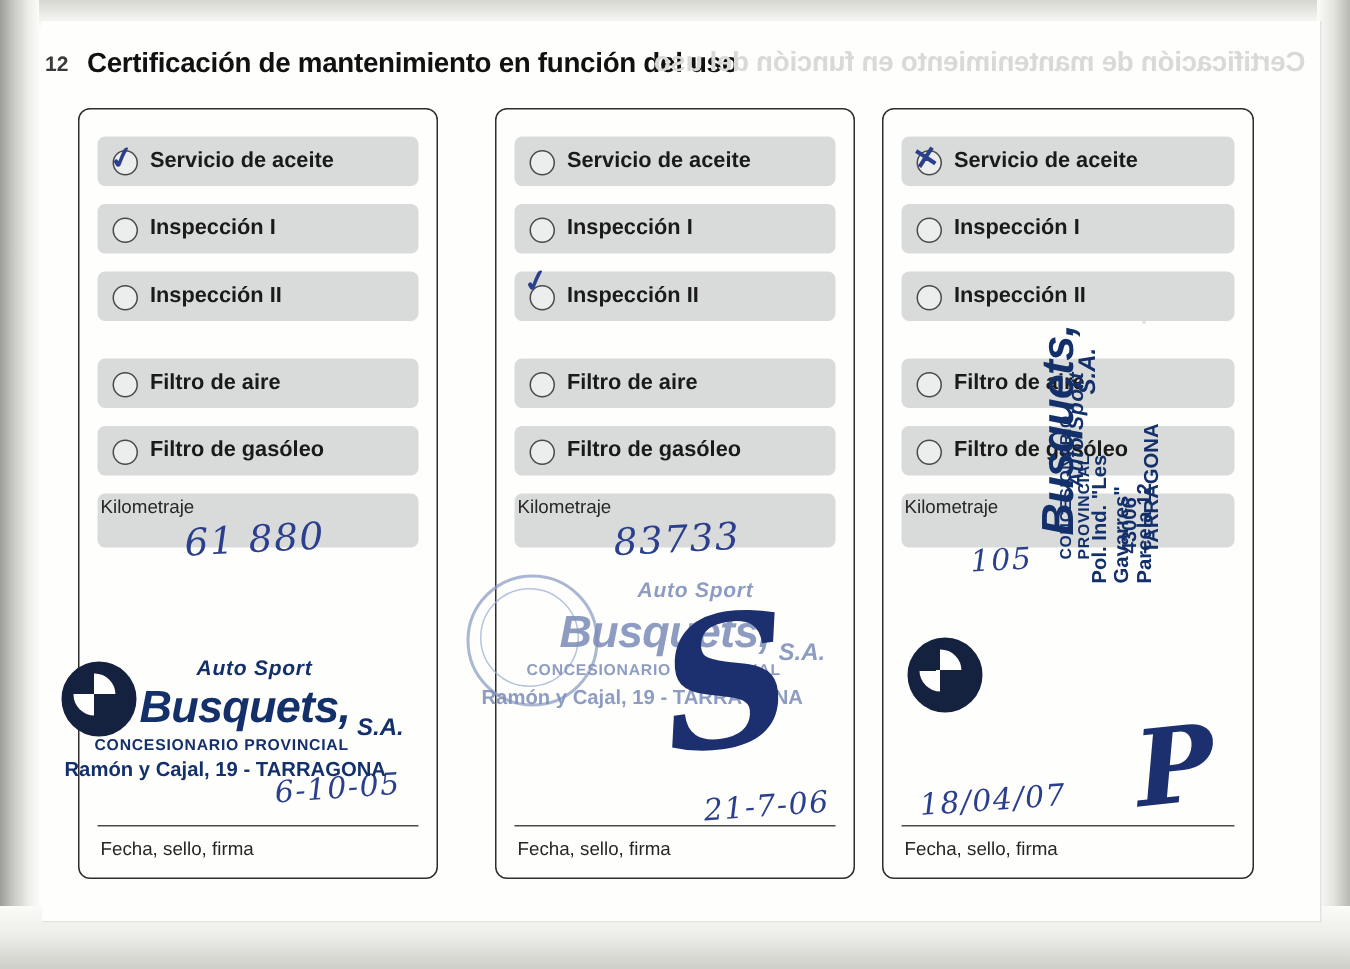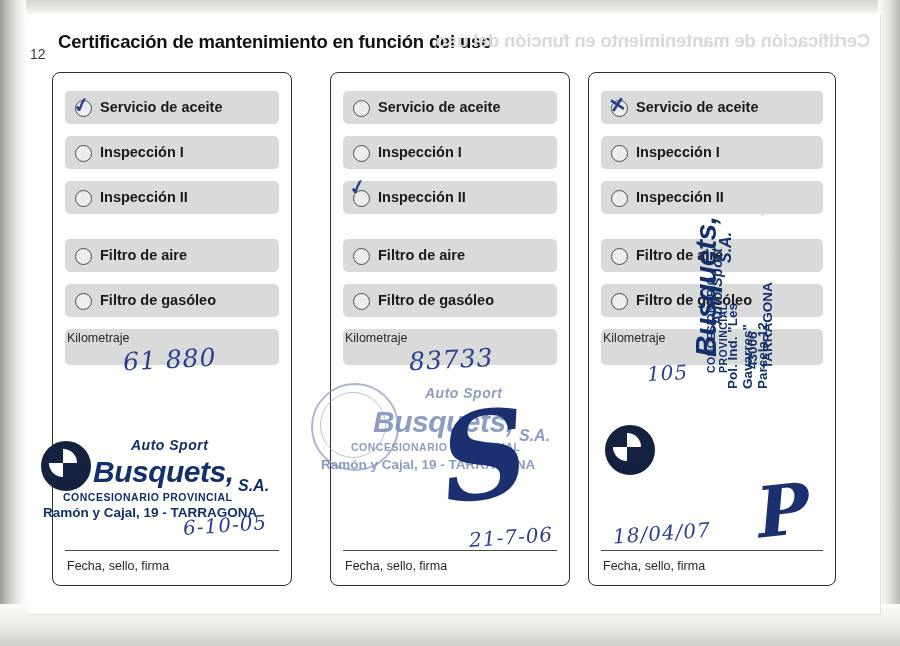--- a/index.html
+++ b/index.html
@@ -50,24 +50,24 @@
     left: 28px; top: 14px;
     width: 852px; height: 600px;
     background: #fefefc;
     border-right: 1px solid #e3e3de;
     border-bottom: 1px solid #e3e3de;
   }
 
   
   .page-number {
     position: absolute;
-    left: 30px; top: 46px;
+    left: 30px; top: 34px;
     font-size: 14px;
     color: #3a3a3a;
-    font-weight: 400;
+    font-weight: 700;
   }
   .doc-title {
     position: absolute;
     left: 58px; top: 31px;
     font-size: 18.5px;
     font-weight: bold;
     color: #111;
     letter-spacing: -0.2px;
   }
   

